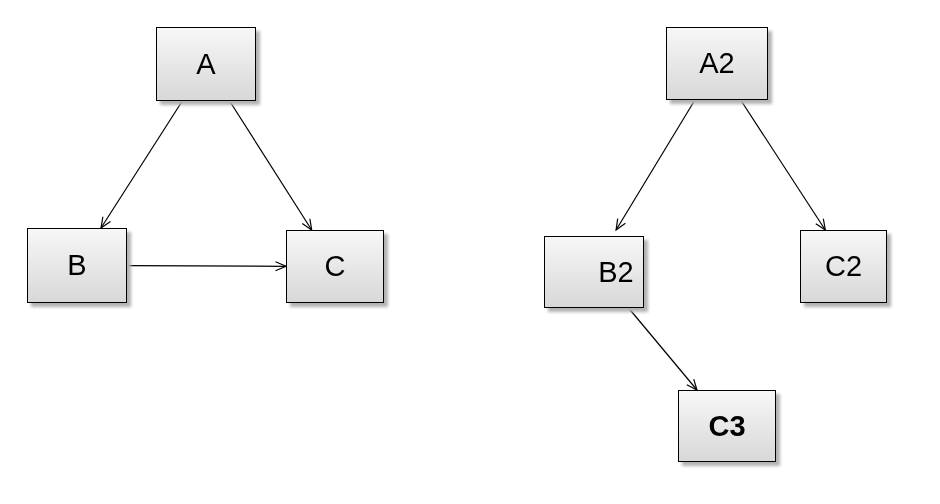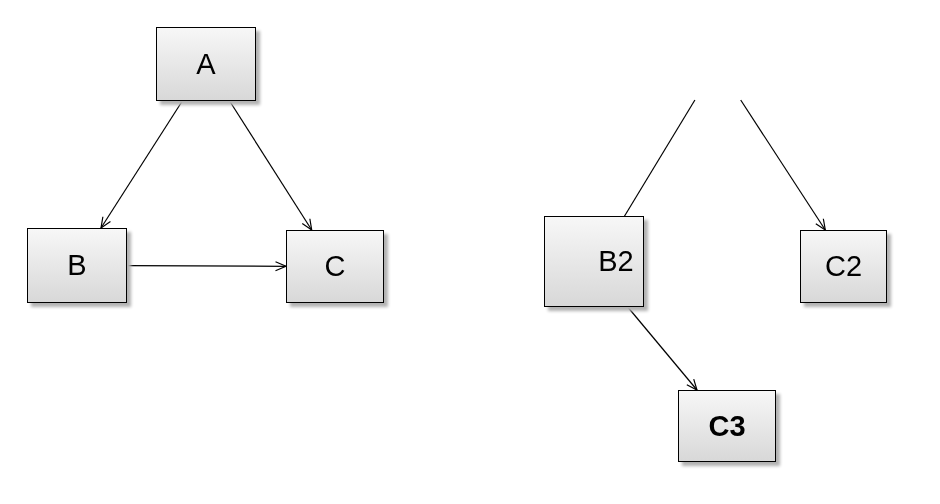--- a/index.html
+++ b/index.html
@@ -58,21 +58,24 @@
     </svg>
 <div class="node" style="left: 156px; top: 27px; width: 100px; height: 74px; border-color: rgb(0, 0, 0); background: linear-gradient(rgb(247, 247, 247) 0%, rgb(216, 216, 216) 100%);">
       <span class="node-label" style="color: rgb(0, 0, 0);">A</span>
     </div>
     <div class="node" style="left: 27px; top: 228px; width: 100px; height: 75px; border-color: rgb(0, 0, 0); background: linear-gradient(rgb(247, 247, 247) 0%, rgb(216, 216, 216) 100%);">
       <span class="node-label" style="color: rgb(0, 0, 0);">B</span>
     </div>
     <div class="node" style="left: 286px; top: 230px; width: 98px; height: 73px; border-color: rgb(0, 0, 0); background: linear-gradient(rgb(247, 247, 247) 0%, rgb(216, 216, 216) 100%);">
       <span class="node-label" style="color: rgb(0, 0, 0);">C</span>
     </div>
-    <div class="node" style="left: 544px; top: 216px; width: 100px; height: 91px; border-color: rgb(0, 0, 0); background: linear-gradient(rgb(247, 247, 247) 0%, rgb(216, 216, 216) 100%); padding-left: 44px;">
+    <div class="node" style="left: 666px; top: 27px; width: 102px; height: 73px; border-color: rgb(0, 0, 0); background: linear-gradient(rgb(247, 247, 247) 0%, rgb(216, 216, 216) 100%);">
+      <span class="node-label" style="color: rgb(0, 0, 0);">A2</span>
+    </div>
+    <div class="node" style="left: 544px; top: 236px; width: 100px; height: 72px; border-color: rgb(0, 0, 0); background: linear-gradient(rgb(247, 247, 247) 0%, rgb(216, 216, 216) 100%); padding-left: 44px;">
       <span class="node-label" style="color: rgb(0, 0, 0);">B2</span>
     </div>
     <div class="node" style="left: 800px; top: 230px; width: 87px; height: 73px; border-color: rgb(0, 0, 0); background: linear-gradient(rgb(247, 247, 247) 0%, rgb(216, 216, 216) 100%);">
       <span class="node-label" style="color: rgb(0, 0, 0);">C2</span>
     </div>
     <div class="node" style="left: 678px; top: 390px; width: 98px; height: 72px; border-color: rgb(0, 0, 0); background: linear-gradient(rgb(247, 247, 247) 0%, rgb(216, 216, 216) 100%); font-weight: bold;">
       <span class="node-label" style="color: rgb(0, 0, 0);">C3</span>
     </div>
   </div>
 

